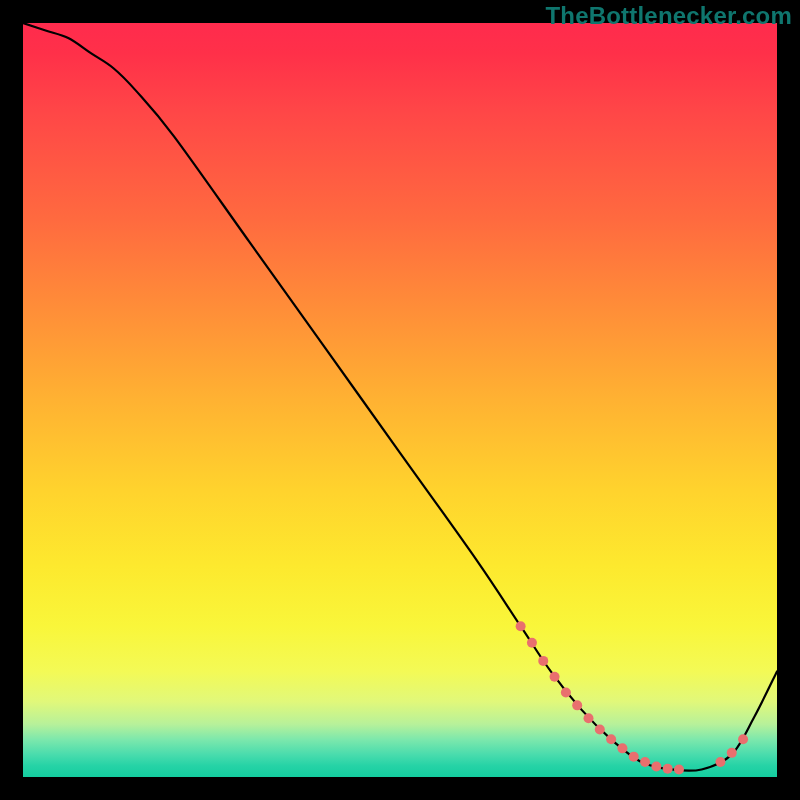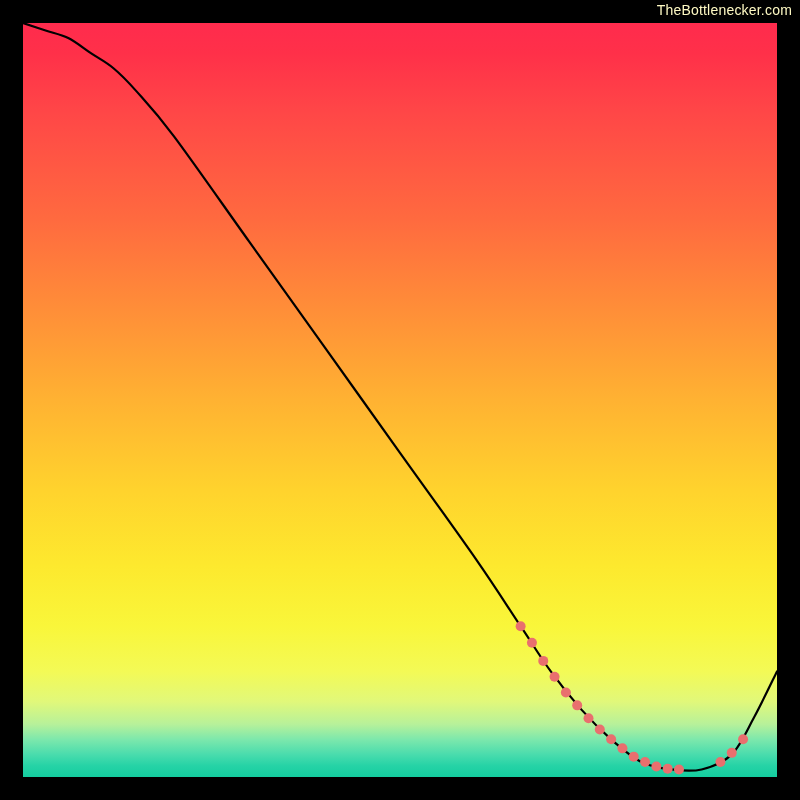--- a/index.html
+++ b/index.html
@@ -56,24 +56,25 @@
     left: 0;
     top: 0;
     width: 100%;
     height: 100%;
     overflow: visible;
   }
   .watermark {
     position: absolute;
     top: 2px;
     right: 8px;
-    color: #fef9c3;
-    font-size: 14px;
+    color: #0f766e;
+    font-size: 24px;
     letter-spacing: 0.2px;
     user-select: none;
+    font-weight: bold;
   }
 </style>
 </head>
 <body>
 
 <div class="stage">
   <div class="plot">
     <div class="gradient"></div>
     <svg class="curve" viewBox="0 0 754 754" preserveAspectRatio="none">
       <g>

